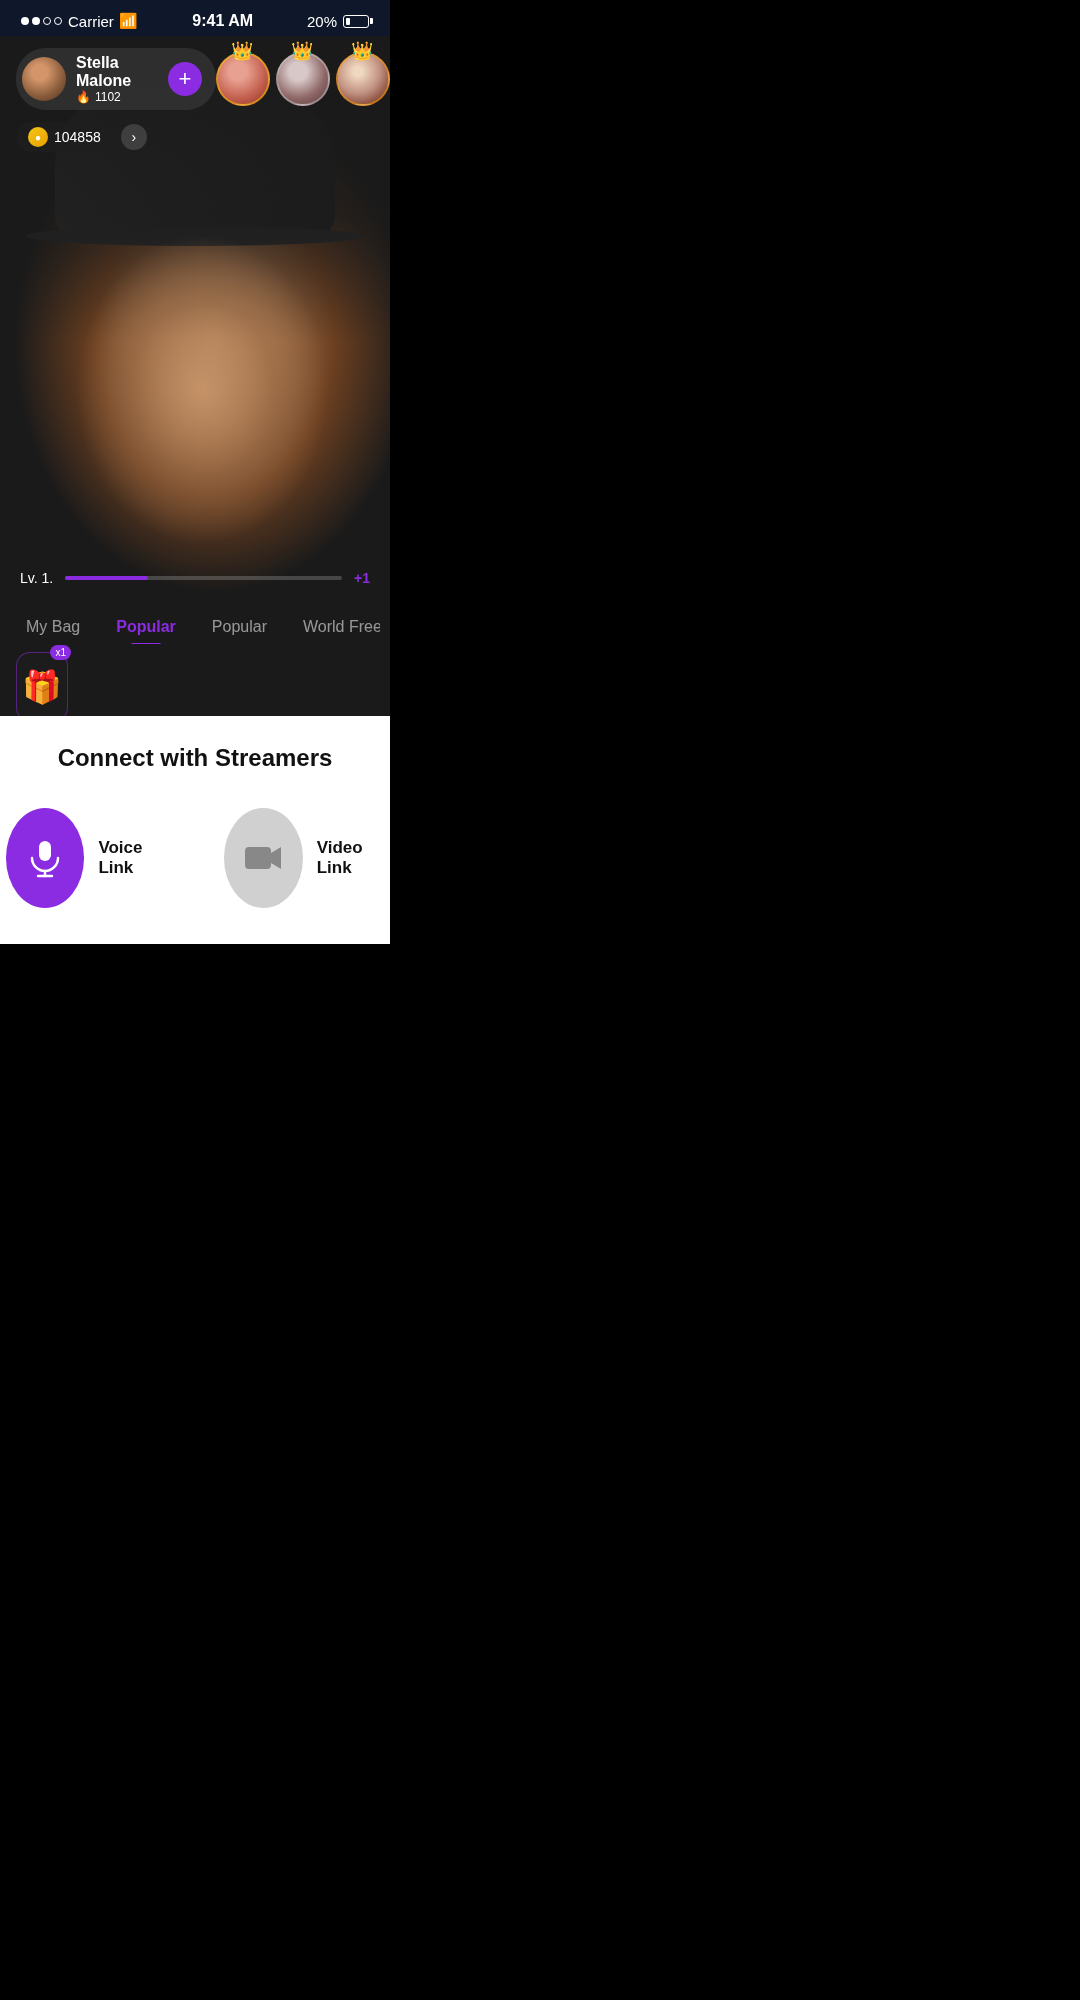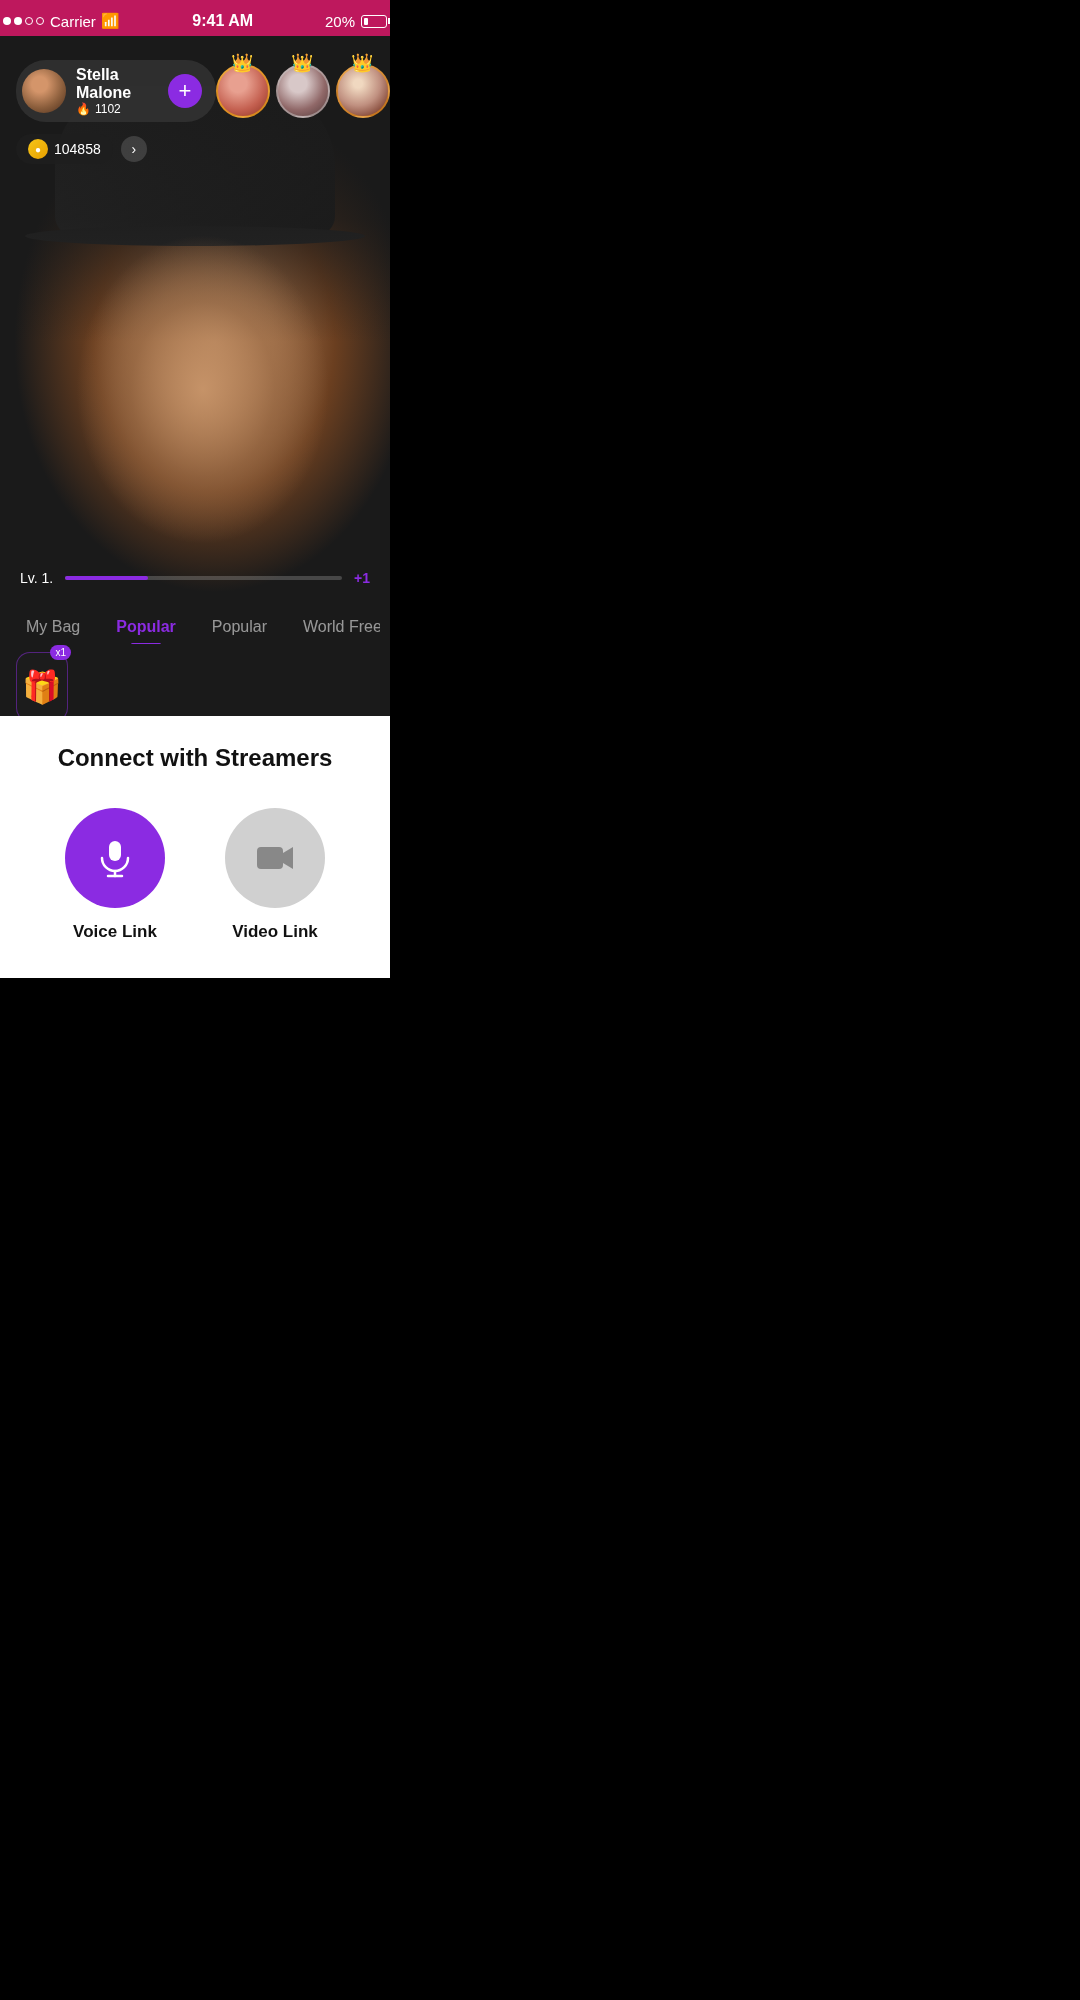--- a/index.html
+++ b/index.html
@@ -12,22 +12,22 @@
       font-family: -apple-system, BlinkMacSystemFont, 'Helvetica Neue', sans-serif;
       overflow-x: hidden;
       position: relative;
     }
 
     
     .status-bar {
       display: flex;
       justify-content: space-between;
       align-items: center;
-      padding: 12px 3px 6px;
-      background: #be185d;
+      padding: 12px 21px 6px;
+      background: #0f172a;
       z-index: 10;
       position: relative;
     }
     .status-left {
       display: flex;
       align-items: center;
       gap: 6px;
     }
     .signal-dots {
       display: flex; gap: 3px; align-items: center;
@@ -111,21 +111,21 @@
       left: 20px;
       right: 20px;
       bottom: 10px;
       background: linear-gradient(135deg, #3a3a3a 0%, #2a2a2a 50%, #1e1e1e 100%);
       border-radius: 80px 80px 20px 20px;
     }
 
     
     .top-overlay {
       position: absolute;
-      top: 12px;
+      top: 0;
       left: 0;
       right: 0;
       padding: 12px 16px;
       z-index: 5;
     }
 
     .user-row {
       display: flex;
       align-items: center;
       justify-content: space-between;
@@ -321,21 +321,21 @@
       color: #111;
       margin-bottom: 36px;
     }
     .connect-buttons {
       display: flex;
       justify-content: center;
       gap: 60px;
     }
     .connect-btn {
       display: flex;
-      flex-direction: column;
+      flex-direction: row;
       align-items: center;
       gap: 14px;
       cursor: pointer;
     }
     .connect-icon {
       width: 100px;
       height: 100px;
       border-radius: 50%;
       display: flex;
       align-items: center;

